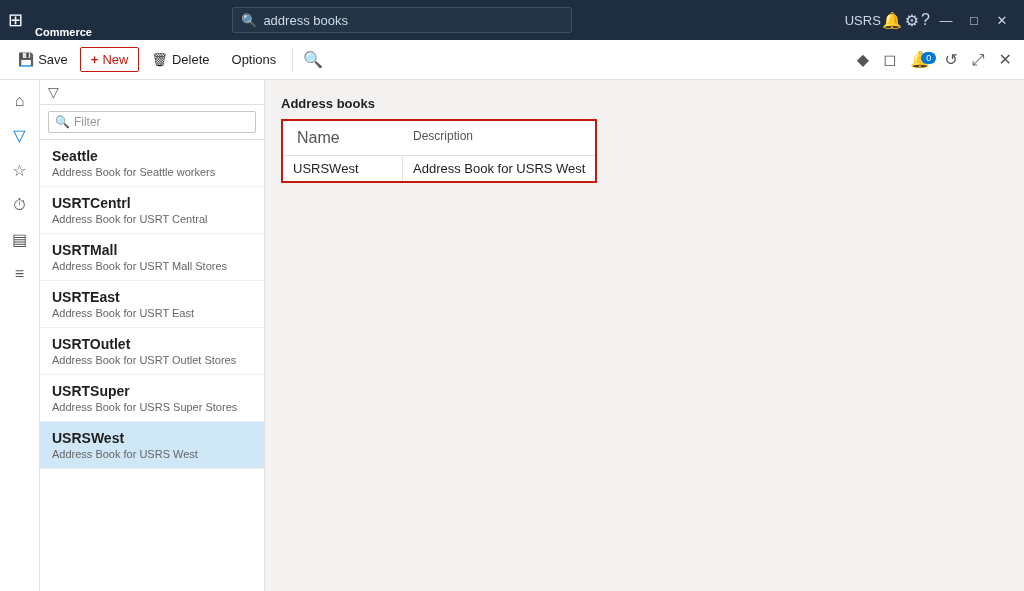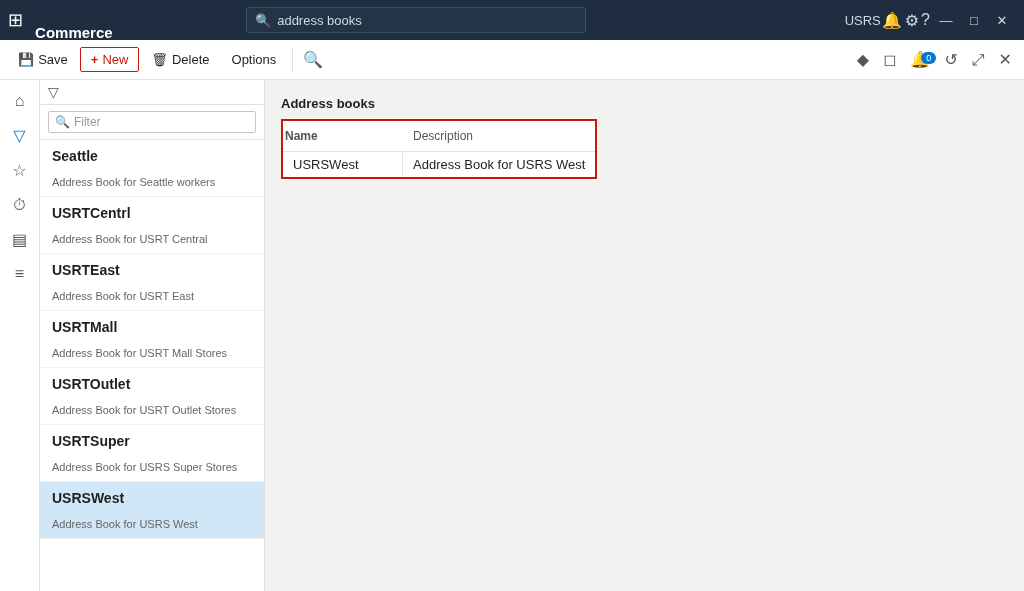--- a/index.html
+++ b/index.html
@@ -5,21 +5,21 @@
     * { box-sizing: border-box; margin: 0; padding: 0; font-family: 'Segoe UI', sans-serif; }
     body { width: 1024px; height: 591px; overflow: hidden; background: #f3f2f1; }
 
     
     .title-bar {
       display: flex; align-items: center;
       background: #1e2d40; color: white;
       height: 40px; padding: 0 8px; gap: 8px;
     }
     .title-bar-waffle { font-size: 18px; cursor: pointer; color: white; margin-right: 4px; }
-    .title-bar-appname { font-size: 15px; font-weight: 600; flex: 0 0 auto; margin-top: 24px; }
+    .title-bar-appname { font-size: 11px; font-weight: 600; flex: 0 0 auto; margin-top: 24px; }
     .title-bar-search {
       flex: 1; max-width: 340px; margin: 0 auto;
       background: #243447; border: 1px solid #3a4f66;
       border-radius: 2px; display: flex; align-items: center;
       padding: 0 8px; gap: 6px; height: 26px;
     }
     .title-bar-search input {
       background: transparent; border: none; outline: none;
       color: #cdd9e5; font-size: 13px; width: 100%;
     }
@@ -72,21 +72,21 @@
     .list-filter-inner input {
       border: none; outline: none; font-size: 12px; width: 100%; color: #a16207;
     }
     .list-filter-inner input::placeholder { color: #999; }
     .list-scroll { flex: 1; overflow-y: auto; }
     .list-item {
       padding: 8px 12px; cursor: pointer; border-bottom: 1px solid #f0f0f0;
     }
     .list-item.selected { background: #d0e7f8; }
     .list-item-title { font-size: 14px; font-weight: 600; color: #1f1f1f; }
-    .list-item-sub { font-size: 11px; color: #666; margin-top: 12px; }
+    .list-item-sub { font-size: 11px; color: #666; margin-top: 2px; }
 
     
     .list-filter-bar {
       display: flex; align-items: center; padding: 4px 8px;
       border-bottom: 1px solid #e0e0e0;
     }
     .filter-icon { font-size: 14px; color: #555; cursor: pointer; }
 
     
     .content-area {
@@ -96,21 +96,21 @@
 
     
     .ab-table-wrapper {
       border: 2px solid #c8180b; display: inline-block; background: white;
       min-width: 260px;
     }
     .ab-table-header {
       display: flex; background: white; border-bottom: 1px solid #e0e0e0;
       padding: 4px 0;
     }
-    .ab-col-name { width: 120px; padding: 4px 2px; font-size: 12px; color: #555; font-weight: 700; }
+    .ab-col-name { width: 120px; padding: 4px 14px; font-size: 16px; color: #555; font-weight: 400; }
     .ab-col-desc { flex: 1; padding: 4px 10px; font-size: 12px; color: #555; font-weight: 400; }
     .ab-row { display: flex; }
     .ab-cell-name {
       width: 120px; padding: 5px 10px; font-size: 13px; color: #1f1f1f;
       border-right: 1px solid #e0e0e0;
     }
     .ab-cell-desc { flex: 1; padding: 5px 10px; font-size: 13px; color: #1f1f1f; }
 
     
     .list-scroll::-webkit-scrollbar { width: 4px; }
@@ -211,26 +211,26 @@
 
     <div class="list-item">
       <div class="list-item-title">Seattle</div>
       <div class="list-item-sub">Address Book for Seattle workers</div>
     </div>
         <div class="list-item">
       <div class="list-item-title">USRTCentrl</div>
       <div class="list-item-sub">Address Book for USRT Central</div>
     </div>
         <div class="list-item">
+      <div class="list-item-title">USRTMall</div>
+      <div class="list-item-sub">Address Book for USRT Mall Stores</div>
+    </div>
+        <div class="list-item">
       <div class="list-item-title">USRTEast</div>
       <div class="list-item-sub">Address Book for USRT East</div>
-    </div>
-        <div class="list-item">
-      <div class="list-item-title">USRTMall</div>
-      <div class="list-item-sub">Address Book for USRT Mall Stores</div>
     </div>
         <div class="list-item">
       <div class="list-item-title">USRTOutlet</div>
       <div class="list-item-sub">Address Book for USRT Outlet Stores</div>
     </div>
         <div class="list-item">
       <div class="list-item-title">USRTSuper</div>
       <div class="list-item-sub">Address Book for USRS Super Stores</div>
     </div>
         <div class="list-item selected">

